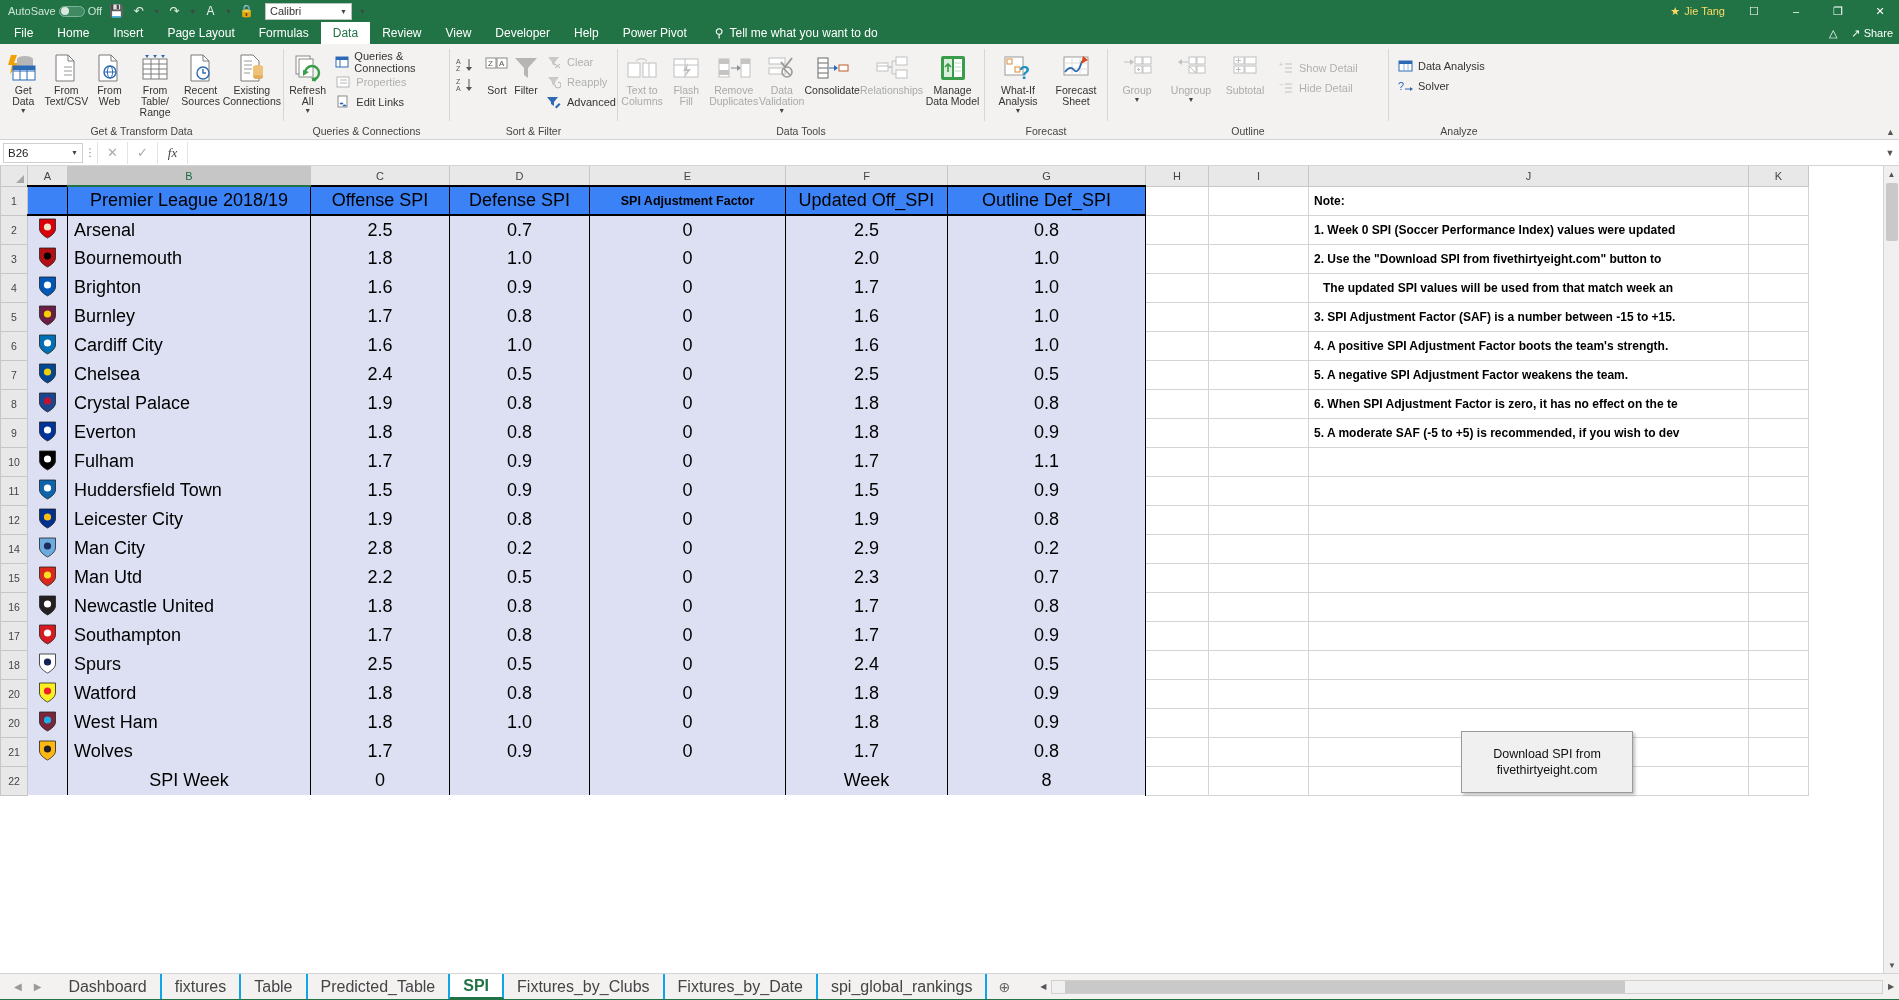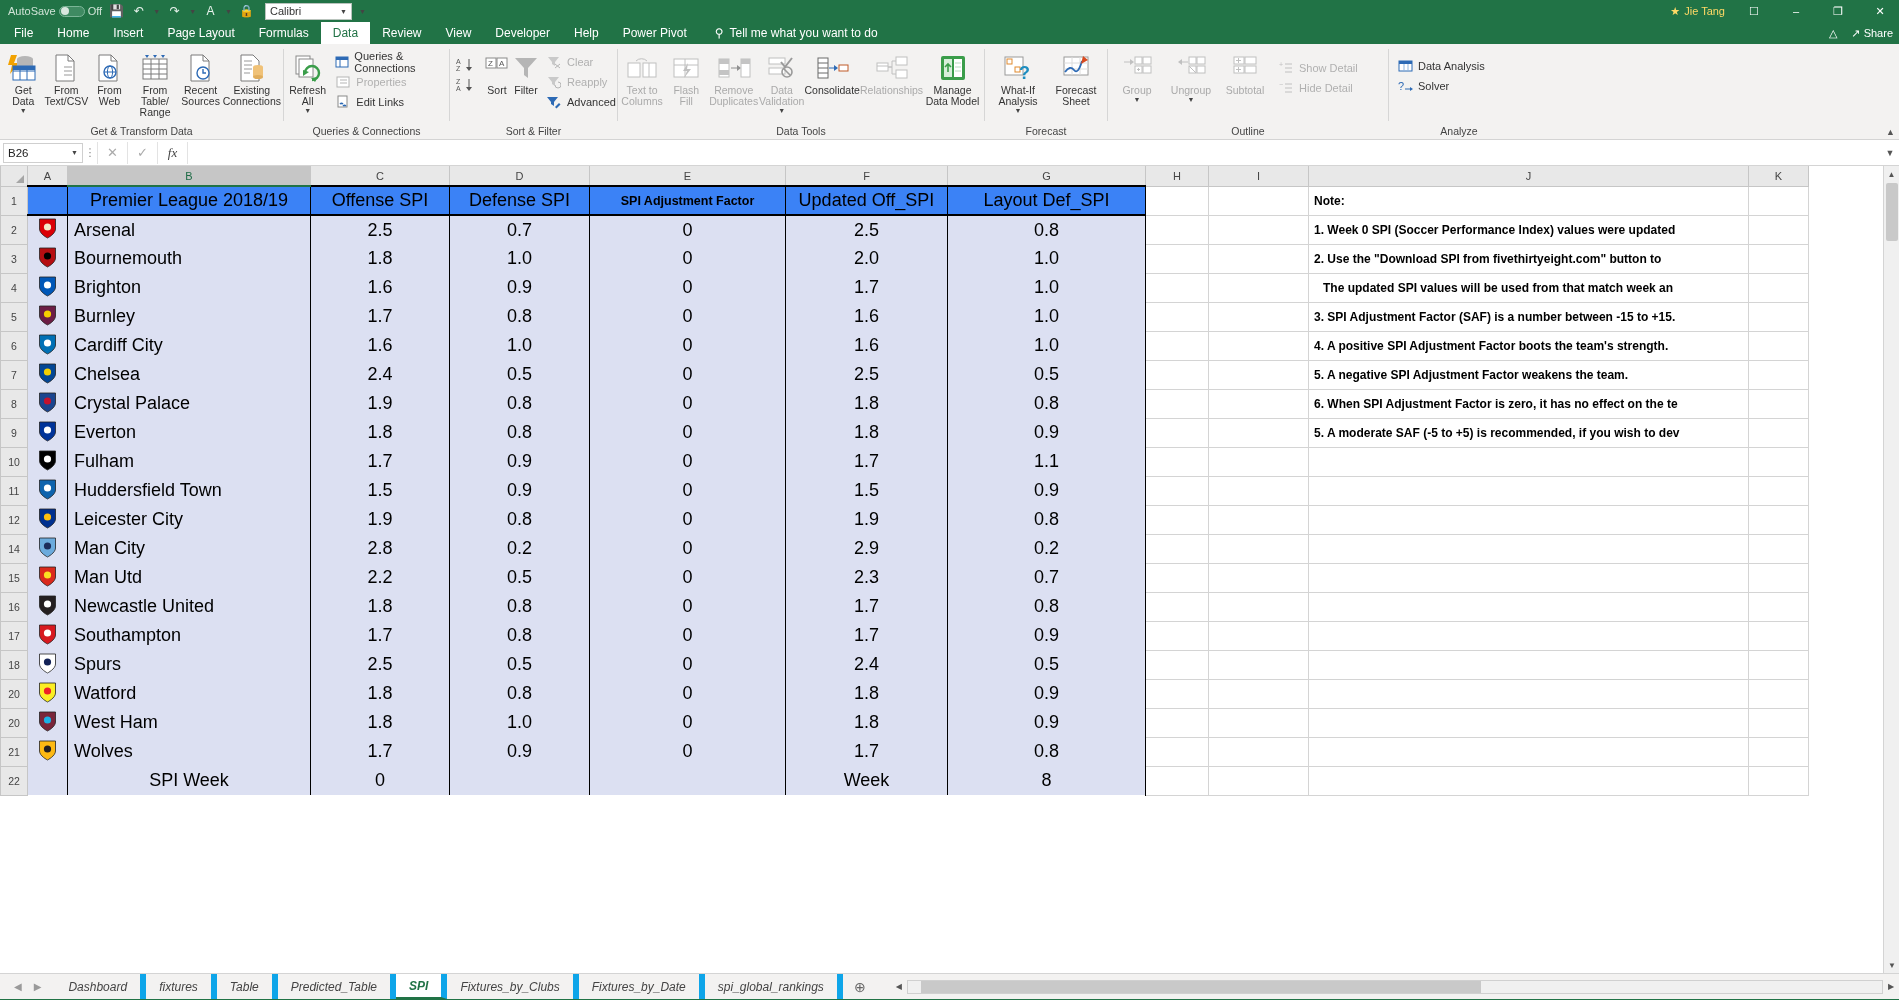--- a/index.html
+++ b/index.html
@@ -121,22 +121,22 @@
              border-left: 1px solid #d4d4d4; }
   .vscroll .arr { height: 16px; display: flex; align-items: center; justify-content: center;
                   font-size: 8px; color: #555; }
   .vscroll .thumb { position: absolute; top: 17px; left: 2px; width: 12px; height: 58px; background: #c9c9c9;
                     border-radius: 2px; }
   .vscroll .arr.bot { position: absolute; bottom: 0; width: 16px; }
   
   .tabbar { height: 26px; background: #f3f2f1; display: flex; align-items: stretch;
             border-top: 1px solid #d4d4d4; }
   .navarrows { display: flex; align-items: center; gap: 12px; padding: 0 14px; color: #9a9a9a; font-size: 10px; }
-  .stab { padding: 0 13px; display: flex; align-items: center; font-size: 12px; color: #444;
-          border-right: 6px solid #0ea5e9; font-style: italic; }
+  .stab { padding: 0 13px; display: flex; align-items: center; font-size: 16px; color: #444;
+          border-right: 2px solid #0ea5e9; }
   .stab.active { color: #217346; font-weight: bold; background: #fff; border-bottom: 2px solid #217346; }
   .addsheet { width: 34px; display: flex; align-items: center; justify-content: center; color: #666;
               font-size: 14px; }
   .hscroll { flex: 1; margin-left: 14px; display: flex; align-items: center; }
   .hs-track { flex: 1; height: 14px; background: #f0f0f0; border: 1px solid #d0d0d0; position: relative; }
   .hs-thumb { position: absolute; left: 13px; top: 0; height: 12px; width: 560px; background: #c9c9c9; }
   .hs-arr { width: 16px; text-align: center; color: #555; font-size: 8px; }
   
   .statusbar { height: 24px; background: #217346; display: flex; align-items: center;
                color: #fff; font-size: 11px; padding: 0 8px; }
@@ -719,21 +719,21 @@
     </tr>
 
     <tr>
       <th class="rowhdr">1</th>
       <td class="cell dt dt-hdr"></td>
       <td class="cell dt dt-hdr hdr-big">Premier League 2018/19</td>
       <td class="cell dt dt-hdr hdr-big">Offense SPI</td>
       <td class="cell dt dt-hdr hdr-big">Defense SPI</td>
       <td class="cell dt dt-hdr hdr-sm">SPI Adjustment Factor</td>
       <td class="cell dt dt-hdr hdr-big">Updated Off_SPI</td>
-      <td class="cell dt dt-hdr hdr-big">Layout Def_SPI</td>
+      <td class="cell dt dt-hdr hdr-big">Outline Def_SPI</td>
       <td class="cell"></td>
       <td class="cell"></td>
       <td class="cell note">Note:</td>
       <td class="cell"></td>
     </tr>
 
     </tbody>
       <tbody id="team-rows">
         <tr>
           <th class="rowhdr">2</th>
@@ -1071,20 +1071,26 @@
       <td class="cell dt hdr-big" style="text-align:center">Week</td>
       <td class="cell dt num">8</td>
       <td class="cell"></td>
       <td class="cell"></td>
       <td class="cell"></td>
       <td class="cell"></td>
     </tr>
   </tbody>
     </table>
 
+  <div class="dl-btn">
+    <div>
+      <div>Download SPI from</div>
+      <div>fivethirtyeight.com</div>
+    </div>
+  </div>
 
   <div class="vscroll">
     <div class="arr">▲</div>
     <div class="thumb"></div>
     <div class="arr bot">▼</div>
   </div>
 </div>
 
 <div class="tabbar">
   <div class="navarrows">

